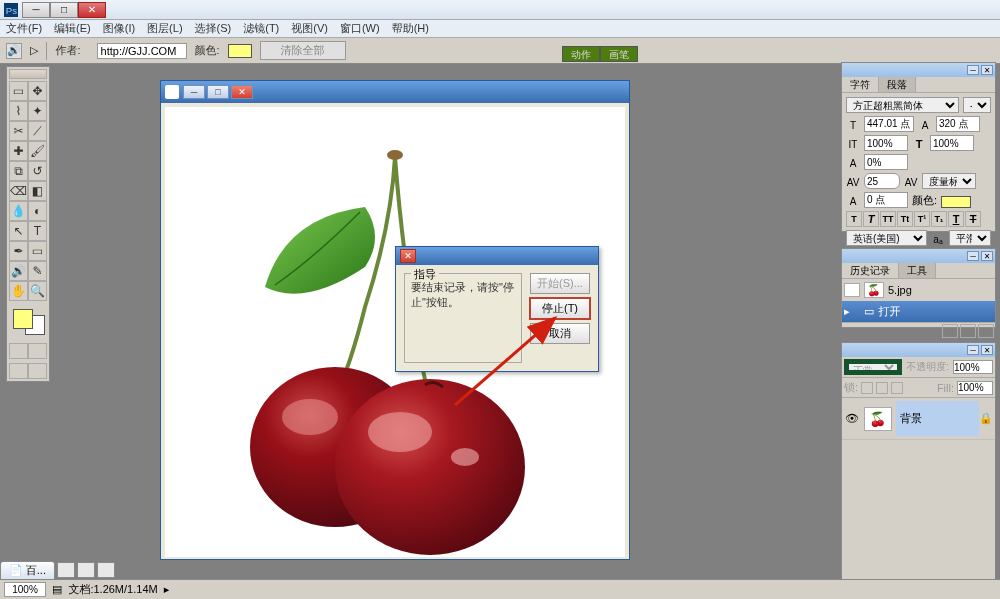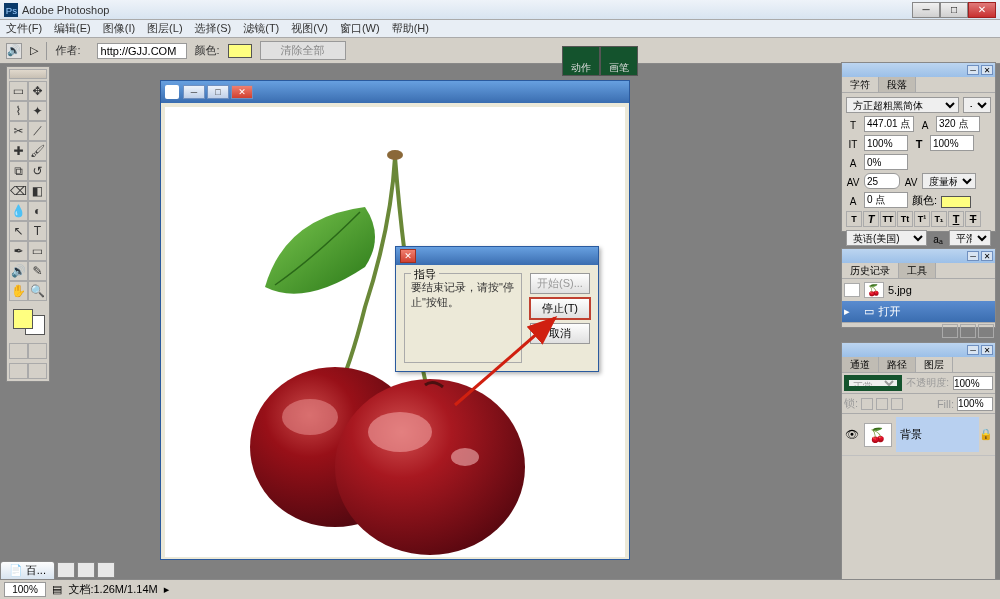--- a/index.html
+++ b/index.html
@@ -20,21 +20,21 @@
 
 .optionsbar { height: 26px; background: #d4d0c8; display: flex; align-items: center; padding: 0 6px; gap: 8px; border-bottom: 1px solid #888; }
 .optionsbar .speaker { width: 16px; height: 16px; border: 1px solid #999; background: #e0e0e0; display: flex; align-items: center; justify-content: center; }
 .optionsbar input { height: 16px; padding: 0 3px; border: 1px solid #999; background: #fff; margin-left: 8px; }
 .optionsbar .label { color: #333; }
 .swatch { width: 24px; height: 14px; border: 1px solid #555; background: #ffff80; }
 .optionsbar button { padding: 1px 20px; border: 1px solid #999; background: #e0e0e0; color: #888; }
 
 
 .righttabs { position: absolute; top: 46px; right: 150px; height: 16px; display: flex; }
-.righttab { padding: 14px 8px; background: #14532d; border: 1px solid #555; color: #ddd; font-size: 10px; }
+.righttab { padding: 1px 8px; background: #4d7c0f; border: 1px solid #555; color: #ddd; font-size: 10px; }
 
 
 .toolbox { position: absolute; left: 6px; top: 66px; width: 44px; background: #d4d0c8; border: 1px solid #888; padding: 2px; }
 .toolbox-strip { height: 10px; background: linear-gradient(#e0d8cc,#c8c0b4); margin-bottom: 2px; border: 1px solid #aaa; }
 .tool-row { display: flex; }
 .tool { width: 20px; height: 20px; border: 1px solid #aaa; background: #d4d0c8; display: flex; align-items: center; justify-content: center; font-size: 12px; color: #333; }
 .color-tools { margin-top: 4px; padding: 2px; }
 .fg-bg { position: relative; width: 36px; height: 30px; }
 .fg-color { position: absolute; left: 2px; top: 2px; width: 20px; height: 20px; background: #ffff80; border: 1px solid #555; }
 .bg-color { position: absolute; right: 2px; bottom: 2px; width: 20px; height: 20px; background: #fff; border: 1px solid #555; }
@@ -119,21 +119,20 @@
 .status-tab-btn { width: 18px; height: 16px; border: 1px solid #888; background: #e8e8e8; margin-right: 2px; }
 </style>
 </head>
 <body>
 
 <div class="titlebar">
   <svg class="icon" viewBox="0 0 16 16">
       <rect width="16" height="16" fill="#0a3a6a"></rect>
       <text x="2" y="12" fill="#9cf" font-size="10">Ps</text>
     </svg>
-  <span class="titlebar-text">Adobe Photoshop</span>
   <div class="win-btns">
     <div class="win-btn">─</div>
     <div class="win-btn">□</div>
     <div class="win-btn close">✕</div>
   </div>
 </div>
 
 <div class="menubar">
   <span>文件(F)</span>
   <span>编辑(E)</span>
@@ -392,25 +391,20 @@
     <div class="footer-icon"></div>
     <div class="footer-icon"></div>
   </div>
 </div>
 
 <div class="panel layers-panel">
   <div class="panel-titlebar">
       <div class="panel-titlebar-btn">─</div>
       <div class="panel-titlebar-btn">✕</div>
     </div>
-  <div class="panel-tabs">
-    <div class="panel-tab">通道</div>
-    <div class="panel-tab">路径</div>
-    <div class="panel-tab active">图层</div>
-  </div>
   <div class="layer-controls">
     <select><option>正常</option></select>
     <span style="font-size:10px;color:#999">不透明度:</span>
     <input value="100%" style="">
   </div>
   <div class="layer-locks">
     <span>锁:</span>
     <div class="lock-icon"></div>
     <div class="lock-icon"></div>
     <div class="lock-icon"></div>

